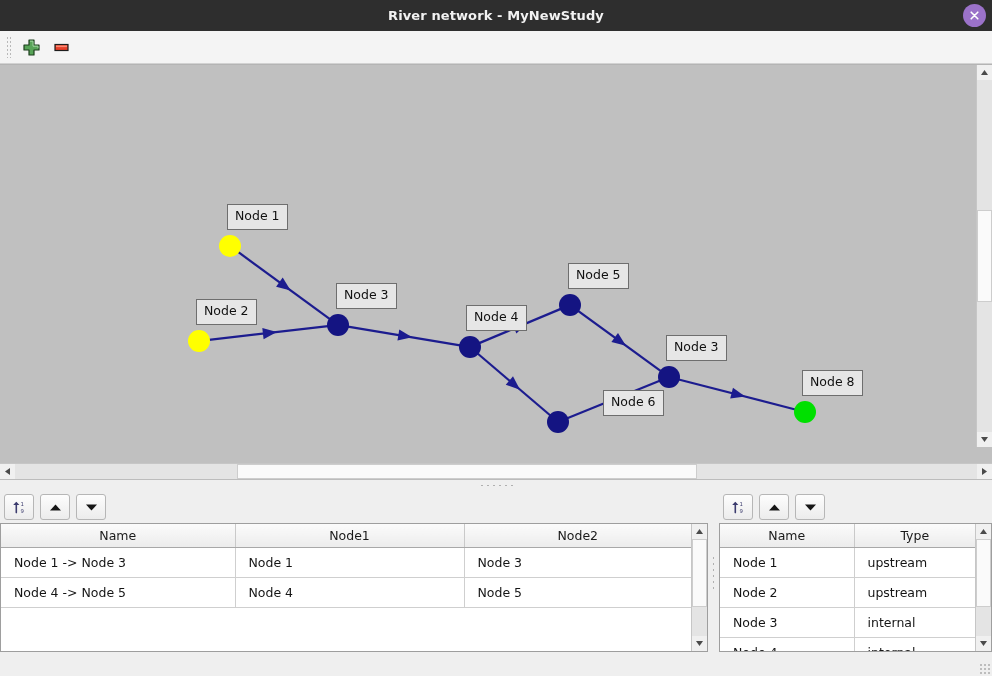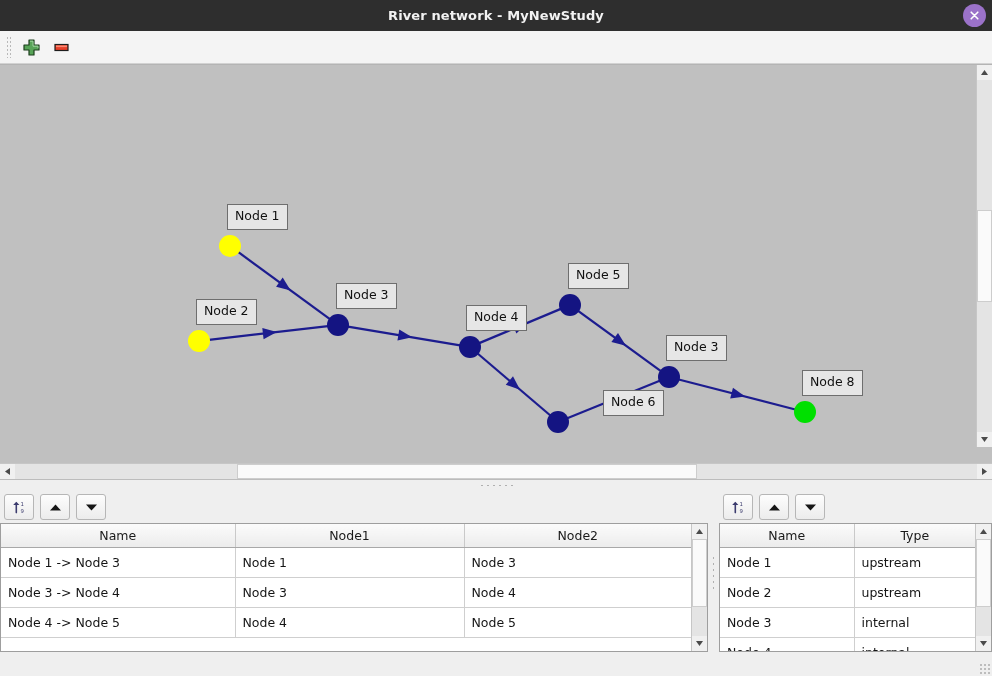--- a/index.html
+++ b/index.html
@@ -238,21 +238,21 @@
     height: 23px;
     text-align: center;
     padding: 0 4px;
     user-select: none;
   }
   table.grid th:last-child { border-right: none; }
   table.grid td {
     border-right: 1px solid #cfcfcf;
     border-bottom: 1px solid #cfcfcf;
     height: 29px;
-    padding: 0 7px;
+    padding: 0 13px;
     color: #151515;
     white-space: nowrap;
     overflow: hidden;
     text-overflow: ellipsis;
     background: #ffffff;
   }
   table.grid td:last-child { border-right: none; }
 
   .tbl-vscroll {
     width: 16px;
@@ -430,25 +430,20 @@
                   <th>Node2</th>
                 </tr>
               </thead>
             <tbody id="reaches-body">
                 <tr>
                   <td>Node 1 -&gt; Node 3</td>
                   <td>Node 1</td>
                   <td>Node 3</td>
                 </tr>
                 <tr>
-                  <td>Node 3 -&gt; Node 4</td>
-                  <td>Node 3</td>
-                  <td>Node 4</td>
-                </tr>
-                <tr>
                   <td>Node 4 -&gt; Node 5</td>
                   <td>Node 4</td>
                   <td>Node 5</td>
                 </tr>
               </tbody>
           </table>
         </div>
         <div class="tbl-vscroll">
           <div class="sb-track" style="left:0;top:15px;right:0;bottom:15px;"></div>
           <div class="sb-arrow" style="top:0;left:0;">

